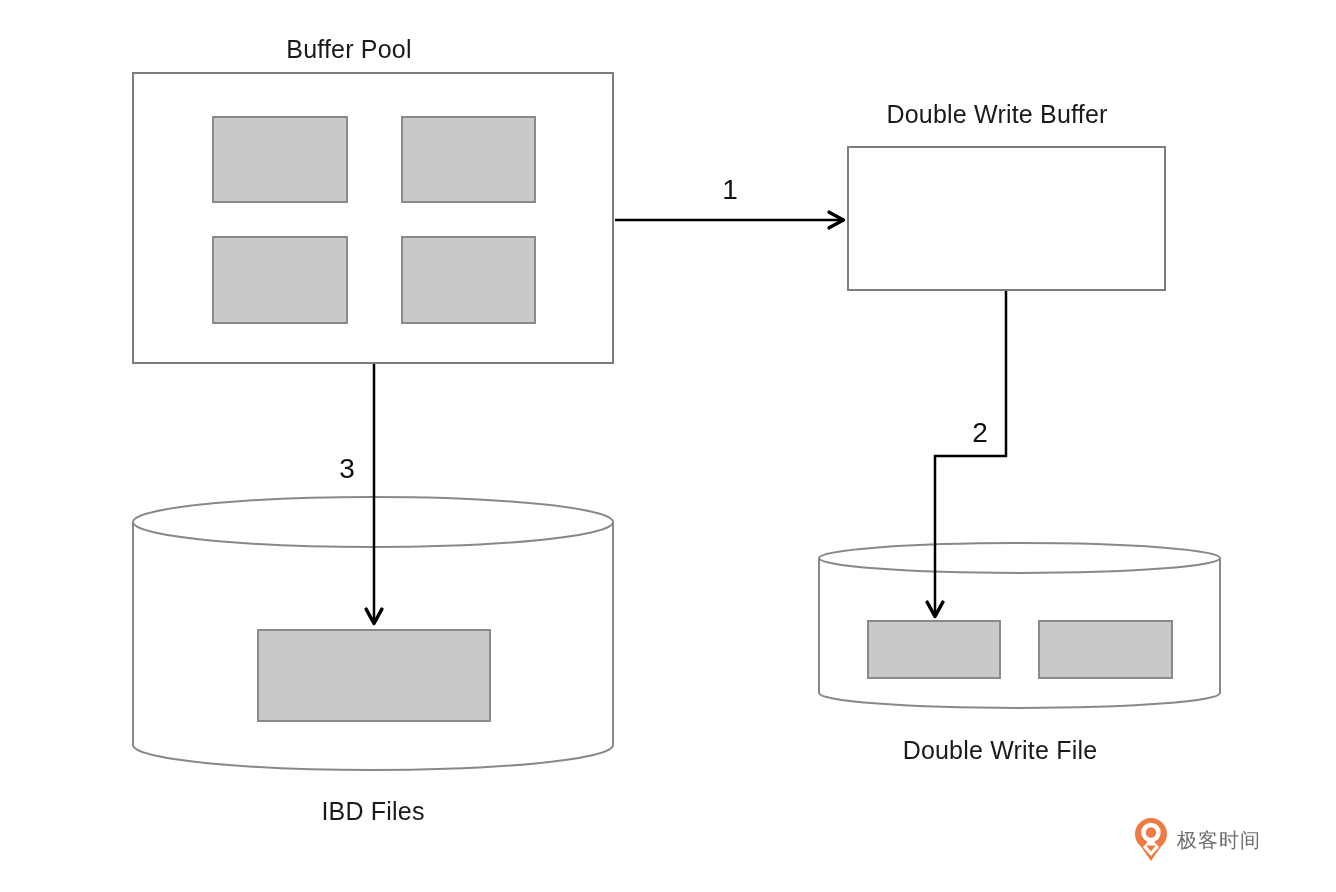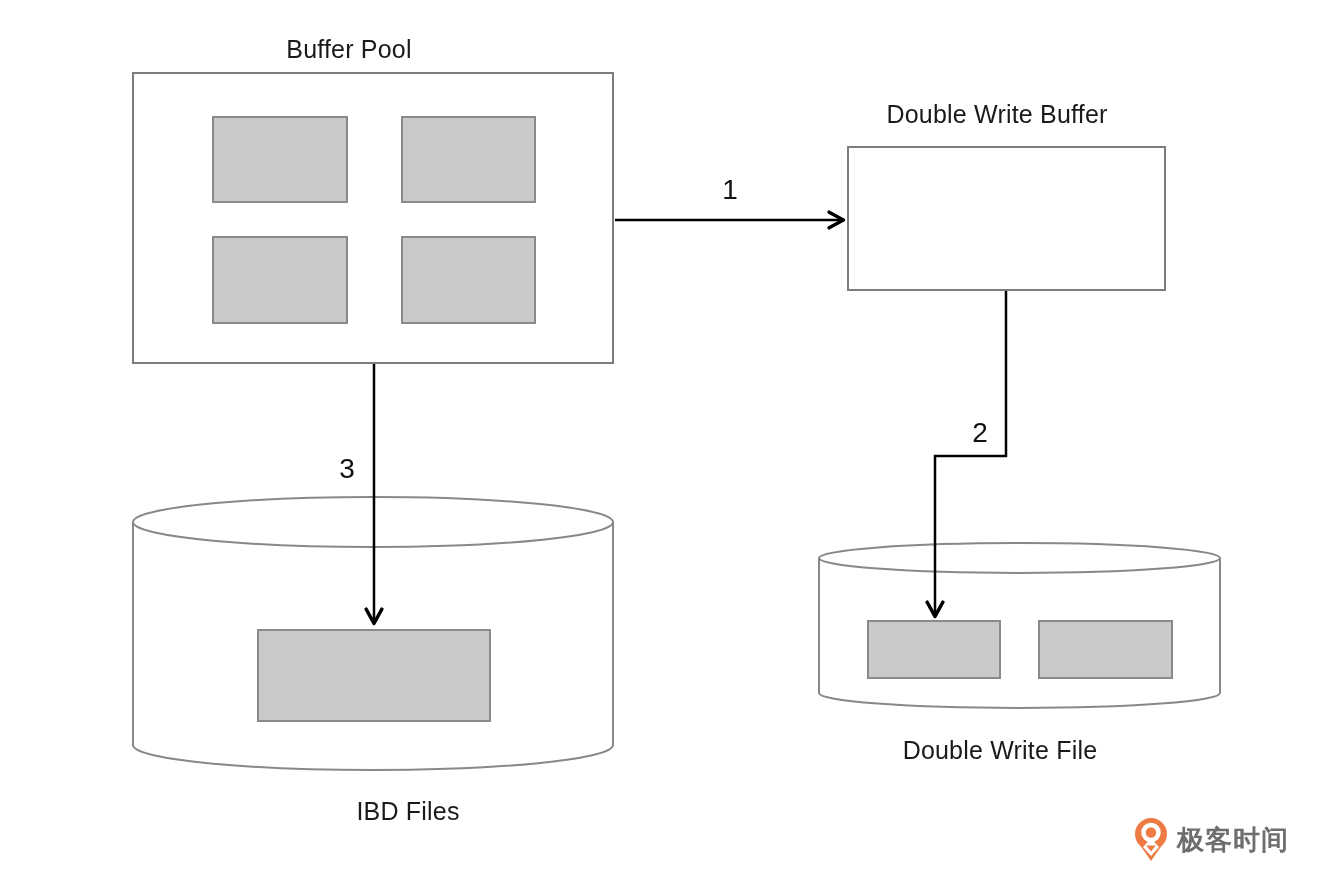--- a/index.html
+++ b/index.html
@@ -42,22 +42,22 @@
   .logo {
     position: absolute;
     left: 1133px;
     top: 817px;
     display: flex;
     align-items: center;
     gap: 8px;
   }
   .logo-text {
     color: #6e6e6e;
-    font-size: 27px;
-    font-weight: 700;
+    font-size: 20px;
+    font-weight: 400;
     letter-spacing: 1px;
     white-space: nowrap;
   }
 </style>
 </head>
 <body>
 
 <div class="canvas">
 
   <svg class="diagram-svg" viewBox="0 0 1336 892">
@@ -95,21 +95,21 @@
 
     <line x1="374" y1="364" x2="374" y2="622" stroke="#000000" stroke-width="2.5" marker-end="url(#arrowhead)"></line>
   </svg>
 
   <div class="label" style="left:349px; top:36px;">Buffer Pool</div>
 
   <div class="label" style="left:1000px; top:737px;">Double Write File</div>
 
   <div class="label" style="left:997px; top:101px;">Double Write Buffer</div>
 
-  <div class="label" style="left:373px; top:798px;margin-left:35px;">IBD Files</div>
+  <div class="label" style="left:373px; top:798px;">IBD Files</div>
 
   <div class="step-num" style="left:730px; top:176px;">1</div>
 
   <div class="step-num" style="left:980px; top:419px;">2</div>
 
   <div class="step-num" style="left:347px; top:455px;">3</div>
 
   <div class="logo">
     <svg width="36" height="46" viewBox="0 0 36 46">
       <circle cx="18" cy="17" r="16" fill="#ed7b43"></circle>

